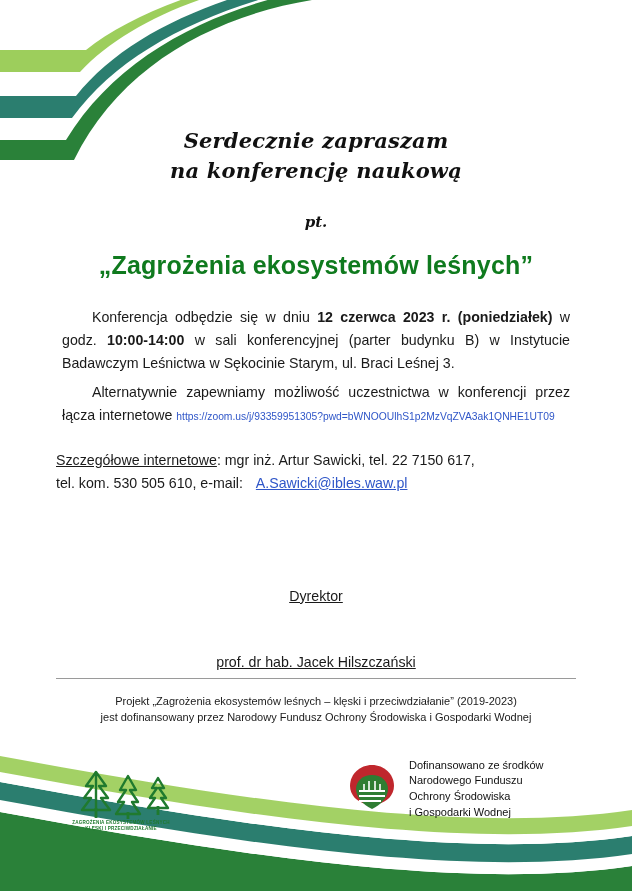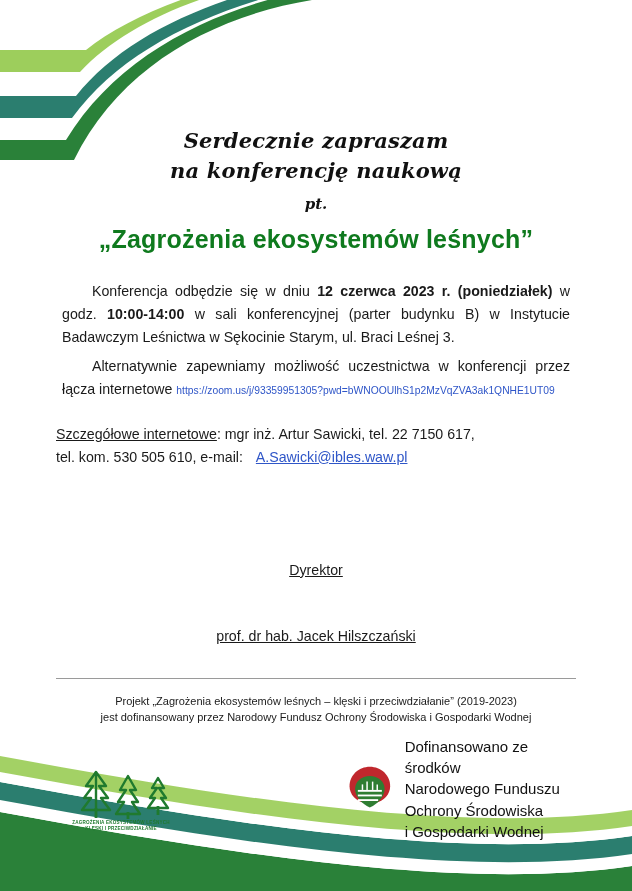--- a/index.html
+++ b/index.html
@@ -44,30 +44,30 @@
     letter-spacing: .2px;
   }
   .invite .l2 { display: block; }
 
   .pt {
     text-align: center;
     font-family: "DejaVu Serif", serif;
     font-style: italic;
     font-weight: 700;
     font-size: 15px;
-    margin-top: 9px;
+    margin-top: 27px;
     color: #111;
   }
 
   .title {
     text-align: center;
     font-size: 25px;
     font-weight: 700;
     color: #0f7a1e;
-    margin-top: 12px;
+    margin-top: 20px;
     letter-spacing: .2px;
   }
 
   .body-block {
     margin-top: 26px;
     font-size: 14.2px;
     line-height: 1.62;
     text-align: justify;
   }
   .body-block p { margin: 6px; }
@@ -140,21 +140,21 @@
     position: absolute;
     left: 344px;
     top: 756px;
     width: 230px;
     height: 66px;
     display: flex;
     align-items: center;
     gap: 9px;
   }
   .logo-nfos .txt {
-    font-size: 15px;
+    font-size: 11px;
     line-height: 1.42;
     color: #111;
   }
 </style>
 </head>
 <body>
 
 <svg class="deco" viewBox="0 0 632 891" preserveAspectRatio="none">
 
   <path d="M0,0 L150,0 C96,34 52,84 28,150 L0,150 Z" fill="#ffffff"></path>

